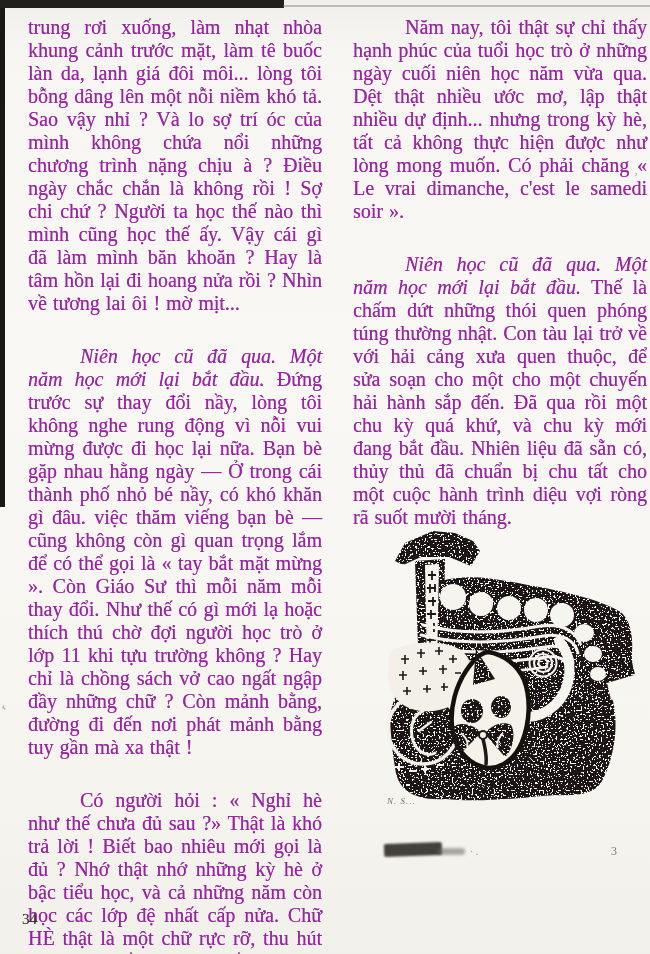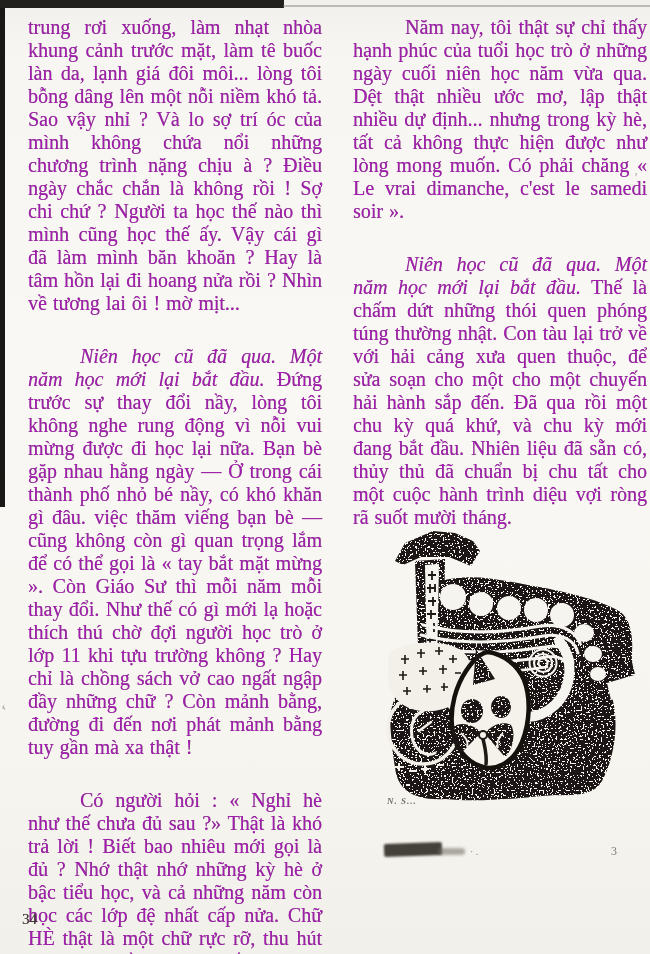--- a/index.html
+++ b/index.html
@@ -21,21 +21,21 @@
   .col-left{left:28px;}
   .col-right{left:353px;}
   .column p{margin:0 0 30px 0;text-indent:2.6em;}
   .column p.no-indent{text-indent:0;}
   .lead{font-style:italic;}
   .page-number{
     position:absolute;left:22px;top:911px;font-size:15px;color:#3a3731;
     text-shadow:0.2px 0.2px 0.4px rgba(45,40,33,.5);
   }
   
-  .illustration{position:absolute;left:383px;top:521px;width:262px;height:296px;font-weight:bold;}
+  .illustration{position:absolute;left:383px;top:521px;width:262px;height:296px;}
   .illustration svg{display:block;width:262px;height:296px;}
   
   .smudge-a{position:absolute;left:384px;top:843px;width:58px;height:13px;background:#36322c;
             border-radius:2px;transform:rotate(-2deg);filter:blur(1px);opacity:.92;}
   .smudge-b{position:absolute;left:438px;top:848px;width:27px;height:7px;background:#6f6a62;
             border-radius:3px;filter:blur(1.8px);opacity:.55;}
   .smudge-c{position:absolute;left:470px;top:846px;color:#8b867f;font-size:10px;filter:blur(.4px);}
   .stray-digit{position:absolute;left:611px;top:844px;color:#7e7a74;font-size:12px;filter:blur(.5px);}
   .stray-tick{position:absolute;left:634px;top:170px;color:#aeaaa3;font-size:12px;filter:blur(.4px);}
   .stray-curl{position:absolute;left:1px;top:698px;color:#8a857e;font-size:13px;

